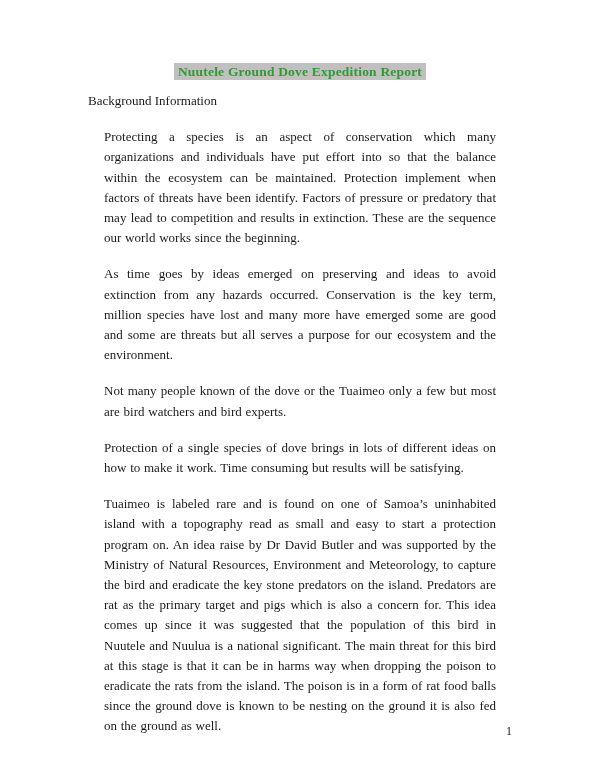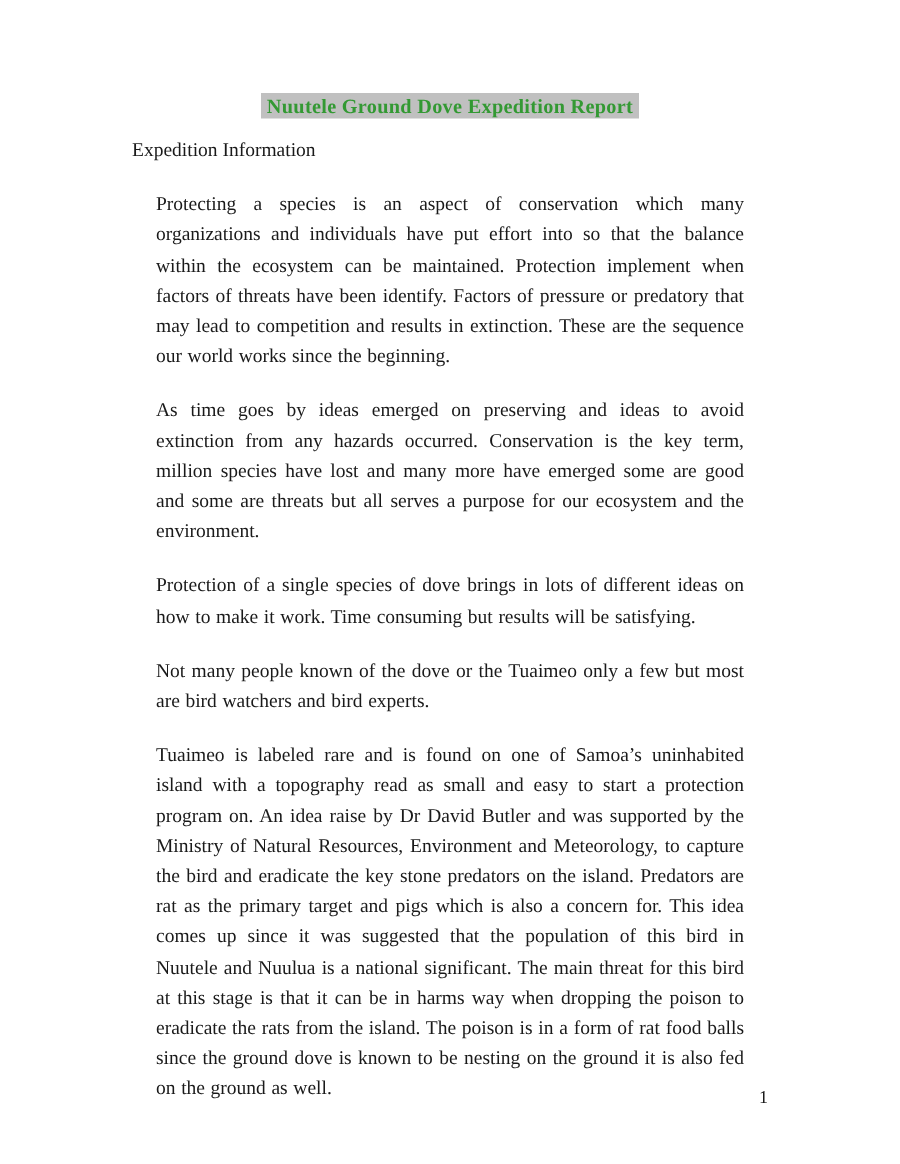--- a/index.html
+++ b/index.html
@@ -56,27 +56,27 @@
 </style>
 </head>
 <body>
 
 <div class="page">
 
   <div class="title-wrap">
     <span class="doc-title">Nuutele Ground Dove Expedition Report</span>
   </div>
 
-  <p class="section-heading">Expedition Information</p>
+  <p class="section-heading">Background Information</p>
 
   <p class="body-para">Protecting a species is an aspect of conservation which many organizations and individuals have put effort into so that the balance within the ecosystem can be maintained. Protection implement when factors of threats have been identify. Factors of pressure or predatory that may lead to competition and results in extinction. These are the sequence our world works since the beginning.</p>
 
   <p class="body-para">As time goes by ideas emerged on preserving and ideas to avoid extinction from any hazards occurred. Conservation is the key term, million species have lost and many more have emerged some are good and some are threats but all serves a purpose for our ecosystem and the environment.</p>
 
+  <p class="body-para">Not many people known of the dove or the Tuaimeo only a few but most are bird watchers and bird experts.</p>
+
   <p class="body-para">Protection of a single species of dove brings in lots of different ideas on how to make it work. Time consuming but results will be satisfying.</p>
-
-  <p class="body-para">Not many people known of the dove or the Tuaimeo only a few but most are bird watchers and bird experts.</p>
 
   <p class="body-para">Tuaimeo is labeled rare and is found on one of Samoa’s uninhabited island with a topography read as small and easy to start a protection program on. An idea raise by Dr David Butler and was supported by the Ministry of Natural Resources, Environment and Meteorology, to capture the bird and eradicate the key stone predators on the island. Predators are rat as the primary target and pigs which is also a concern for. This idea comes up since it was suggested that the population of this bird in Nuutele and Nuulua is a national significant. The main threat for this bird at this stage is that it can be in harms way when dropping the poison to eradicate the rats from the island. The poison is in a form of rat food balls since the ground dove is known to be nesting on the ground it is also fed on the ground as well.</p>
 
   <div class="page-number">1</div>
 
 </div>
 
 </body></html>

